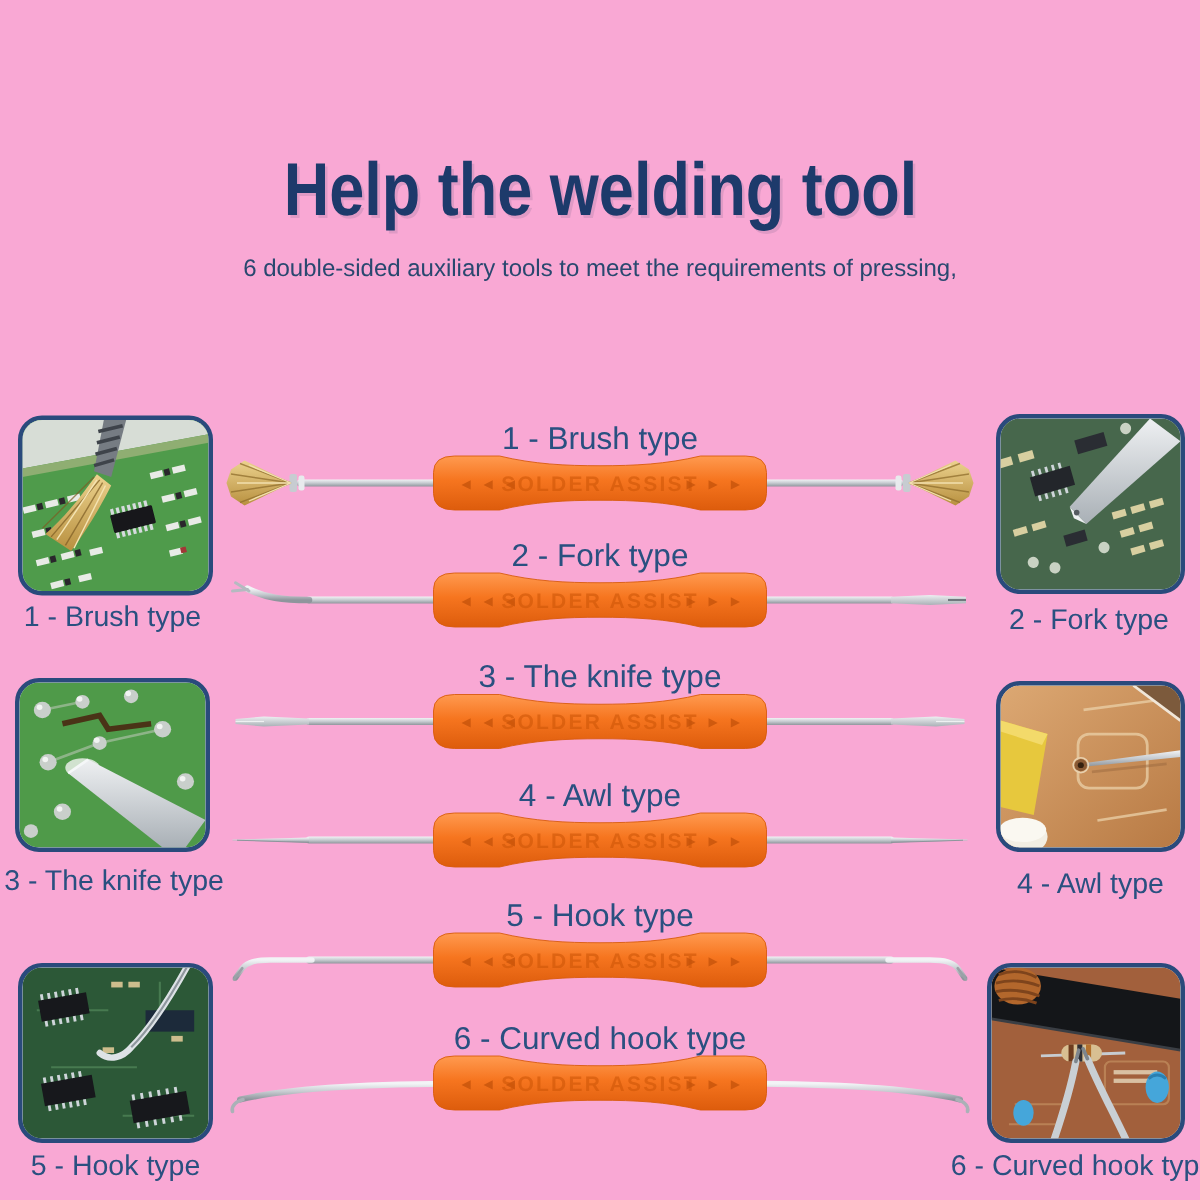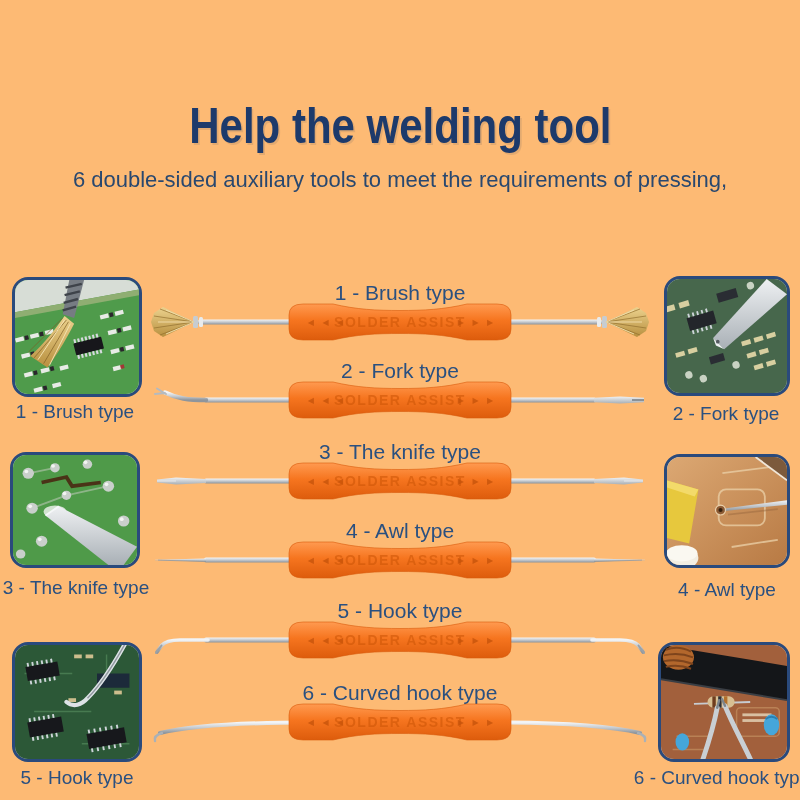--- a/index.html
+++ b/index.html
@@ -1,24 +1,24 @@
 <!DOCTYPE html>
 <html><head>
 <meta charset="utf-8">
 <style>
   html,body{margin:0;padding:0;background:#ffffff;}
-  .page{position:relative;width:800px;height:800px;background:#fdba74;overflow:hidden;
+  .page{position:relative;width:800px;height:800px;background:#f9a8d4;overflow:hidden;
         font-family:"Liberation Sans",sans-serif;}
   
   .title{position:absolute;top:100px;left:0;width:800px;text-align:center;margin:0;
          color:#1d3a6b;font-weight:bold;font-size:50px;line-height:52px;
          text-shadow:2px 2px 0 rgba(40,60,90,0.12);}
   .title-inner{display:inline-block;transform:scaleX(0.84);transform-origin:center;letter-spacing:0;}
   .subtitle{position:absolute;top:166px;left:60px;width:680px;text-align:center;margin:0;
-            color:#29486f;font-size:22px;line-height:27px;}
+            color:#29486f;font-size:16px;line-height:27px;}
   .subtitle span{display:block;}
   
   .tool-label{position:absolute;left:0;width:800px;text-align:center;
               color:#2a5080;font-size:21px;line-height:24px;}
   .tool-svg{position:absolute;left:150px;width:500px;height:44px;}
   .handle-body{fill:url(#handleG);stroke:#d85b0c;stroke-width:0.6;}
   .handle-text{font-family:"Liberation Sans",sans-serif;font-size:14px;font-weight:bold;
                fill:#cf5708;opacity:0.6;letter-spacing:1.5px;text-anchor:middle;}
   .handle-arrows{font-family:"DejaVu Sans",sans-serif;font-size:8px;fill:#c4520a;opacity:0.75;
                  letter-spacing:3px;text-anchor:middle;}

